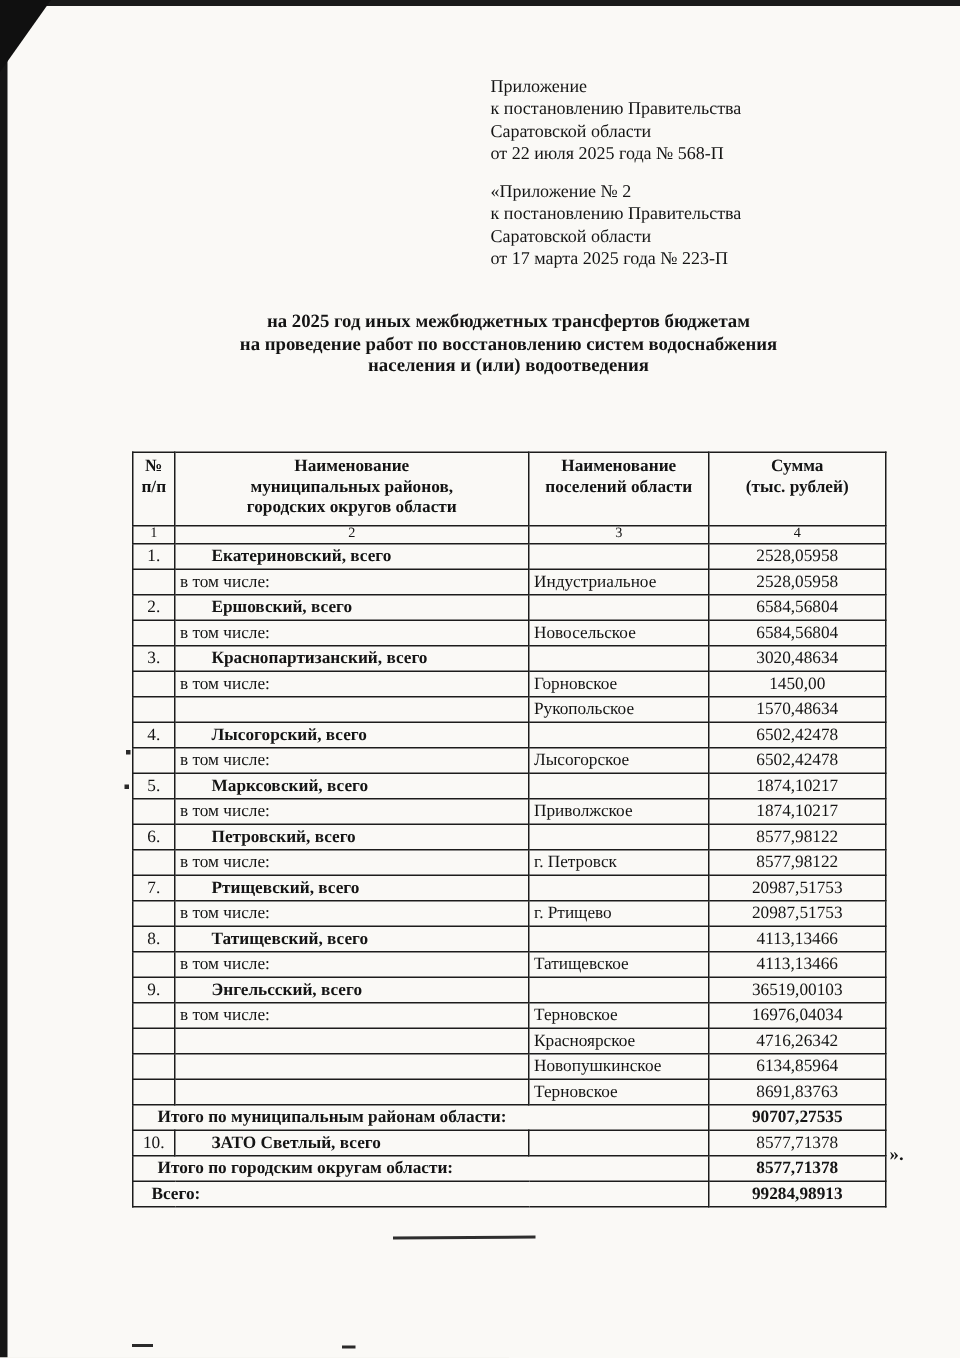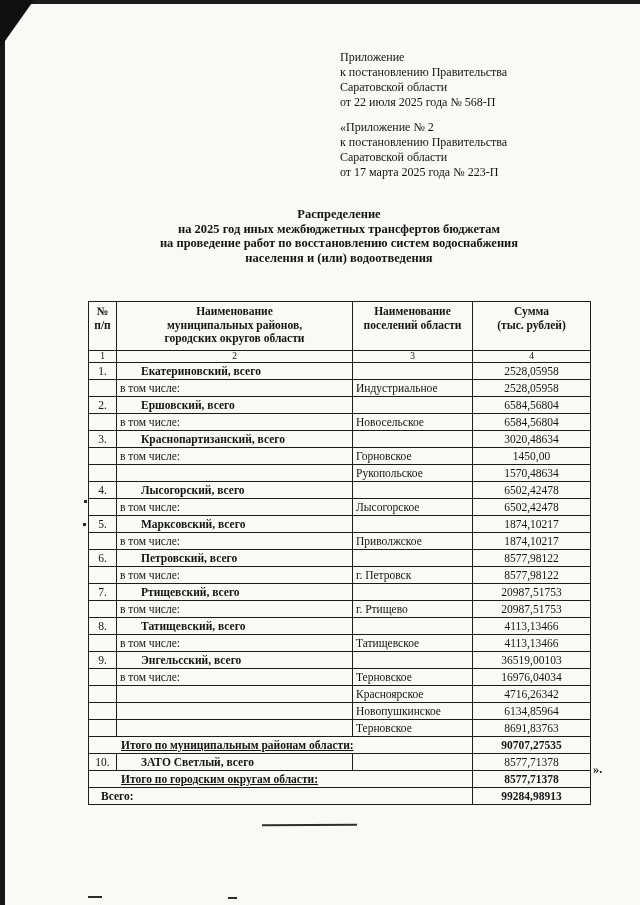--- a/index.html
+++ b/index.html
@@ -18,21 +18,21 @@
   }
   
   .scan-left  { position:absolute; left:0; top:0; width:5px; height:905px; background:#161616; }
   .scan-top   { position:absolute; left:0; top:0; width:640px; height:4px; background:#1b1b1b; }
   .scan-corner{ position:absolute; left:0; top:0; width:0; height:0;
                 border-top:48px solid #101010; border-right:34px solid transparent; }
   .scan-speck { position:absolute; background:#2a2a2a; }
 
   
   .ref-block {
-    position:absolute; left:340px; top:50px;
+    position:absolute; left:327px; top:50px;
     font-size:12px; line-height:15px; text-align:left;
   }
   .ref-block .blk2 { margin-top:10px; }
 
   
   .doc-title {
     position:absolute; left:88px; top:207px; width:502px;
     text-align:center; font-weight:bold;
     font-size:12.5px; line-height:14.5px;
   }
@@ -59,21 +59,21 @@
   }
   table.alloc tbody td {
     line-height:14px; padding:1px 3px; height:16px;
   }
   td.num  { text-align:center; padding:1px 1px; }
   td.name { text-align:left; }
   td.settlement { text-align:left;margin-top:35px; }
   td.sum  { text-align:center; }
   tr.row-district td.name { font-weight:bold;padding-left:24px; }
   tr.row-total td.label, tr.row-grand td.label { font-weight:bold; text-align:left; }
-  tr.row-total td.label { padding-left:32px;text-decoration:underline; }
+  tr.row-total td.label { padding-left:16px; }
   tr.row-grand td.label { padding-left:12px; }
   tr.row-total td.sum, tr.row-grand td.sum { font-weight:bold; }
 
   .closing-mark {
     position:absolute; left:593px; top:762px;
     font-size:12.5px; font-weight:bold;
   }
   .footer-line {
     position:absolute; left:262px; top:824px; width:95px; height:2px;
     background:#2e2e2e; transform:rotate(-0.4deg);
@@ -101,21 +101,20 @@
       </div>
     <div class="blk2" id="ref-block-2">
         <div>«Приложение № 2</div>
         <div>к постановлению Правительства</div>
         <div>Саратовской области</div>
         <div>от 17 марта 2025 года № 223-П</div>
       </div>
   </div>
 
   <div class="doc-title" id="doc-title">
-      <div>Распределение</div>
       <div>на 2025 год иных межбюджетных трансфертов бюджетам</div>
       <div>на проведение работ по восстановлению систем водоснабжения</div>
       <div>населения и (или) водоотведения</div>
     </div>
 
   <table class="alloc">
     <colgroup>
       <col style="width:28px">
         <col style="width:236px">
         <col style="width:120px">

